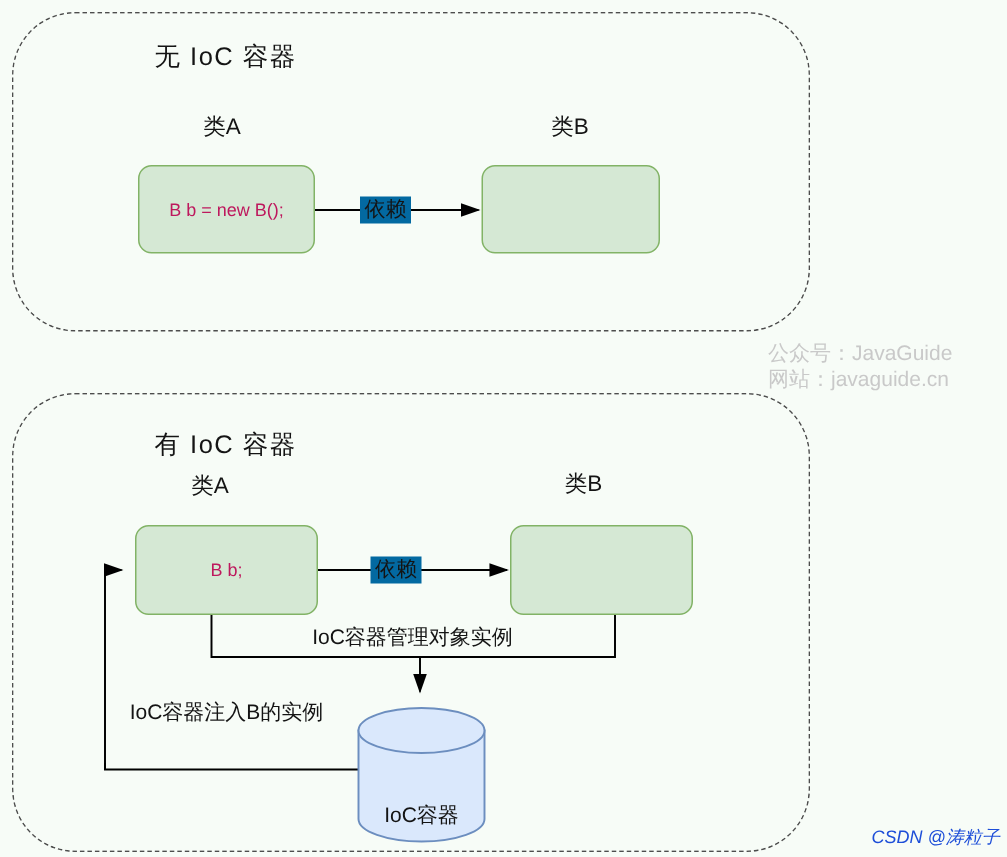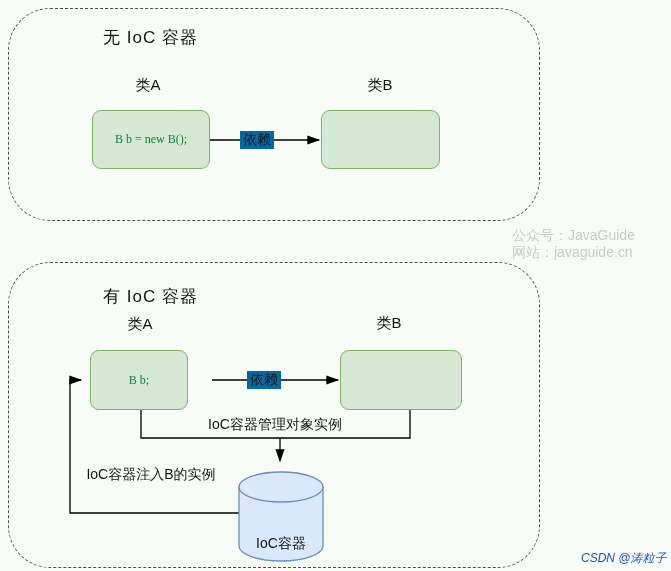--- a/index.html
+++ b/index.html
@@ -33,21 +33,21 @@
     color:#141414;
     white-space:nowrap;
   }
   .green-box{
     position:absolute;
     background:#d5e8d4;
     border:1px solid #82b366;
     border-radius:9px;
     box-sizing:border-box;
     display:flex;align-items:center;justify-content:center;
-    font-size:12px;color:#15803d;font-family:Liberation Serif, serif;
+    font-size:12px;color:#be185d;
   }
   .edge-label{
     position:absolute;
     transform:translate(-50%,-50%);
     font-size:14px;color:#141414;
     white-space:nowrap;
   }
   .edge-label.on-line{
     background:#0369a1;
     padding:0 3px;
@@ -97,21 +97,21 @@
     <span></span>
   </div>
 
   <div class="dashed-box" style="left:8px;top:262px;width:532px;height:306px;"></div>
 
   <div class="section-title" style="left:103px;top:285px;">有 IoC 容器</div>
 
   <div class="class-label" style="left:140px;top:324px;">类A</div>
   <div class="class-label" style="left:389px;top:323px;">类B</div>
 
-  <div class="green-box" style="left:90px;top:350px;width:98px;height:60px;">
+  <div class="green-box" style="left:90px;top:350px;width:122px;height:60px;">
     <span>B b;</span>
   </div>
   <div class="green-box" style="left:340px;top:350px;width:122px;height:60px;">
     <span></span>
   </div>
 
   <svg class="overlay" width="671" height="571" viewBox="0 0 671 571">
     <defs>
       <marker id="arrow" markerWidth="11" markerHeight="8" refX="9" refY="3.5" orient="auto" markerUnits="strokeWidth">
         <path d="M0,0 L10,3.5 L0,7 Z" fill="#000"></path>

